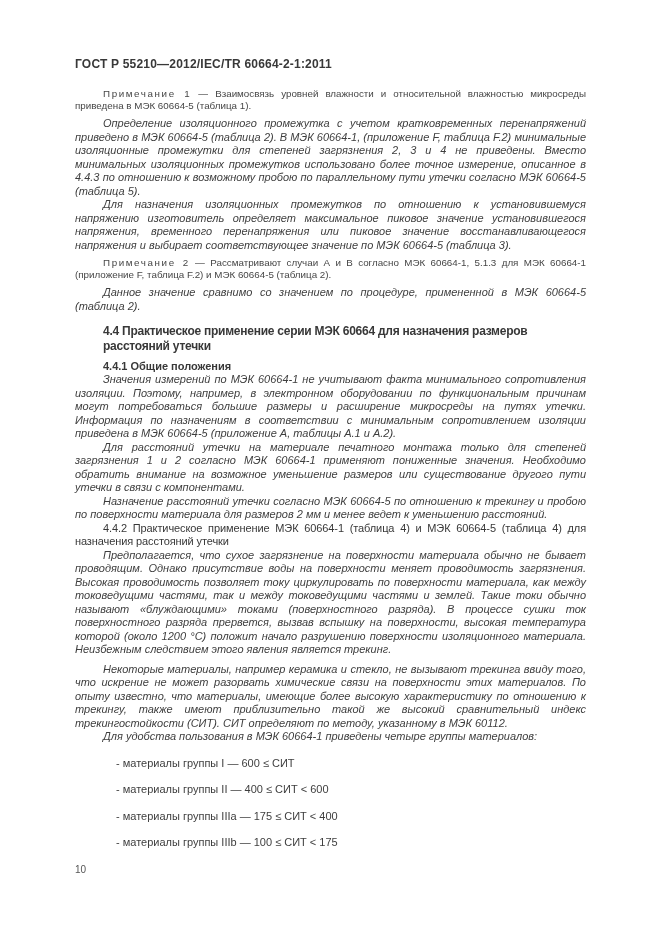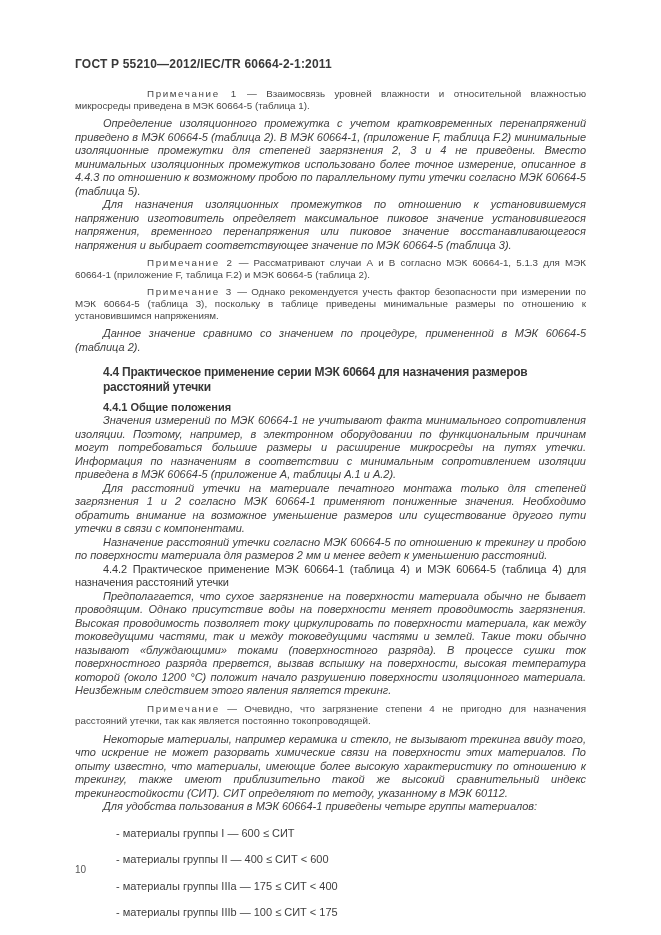--- a/index.html
+++ b/index.html
@@ -40,21 +40,20 @@
   .note {
     font-size: 9.8px;
     line-height: 12px;
     text-align: justify;
     text-indent: 28px;
     margin: 5px 0 5px 0;
     color: #464646;
   }
   .note-label {
     letter-spacing: 1.6px;
-    margin-left: 44px;
   }
   .h-section {
     font-weight: bold;
     font-size: 12px;
     line-height: 15px;
     letter-spacing: -0.25px;
     padding-left: 28px;
     margin: 11px 0 5px 0;
     color: #383838;
     text-align: left;
@@ -105,39 +104,37 @@
     <p class="doc-header">ГОСТ Р 55210—2012/IEC/TR 60664-2-1:2011</p>
 
     <p class="note"><span class="note-label">Примечание 1</span> <span>— Взаимосвязь уровней влажности и относительной влажностью микросреды приведена в МЭК 60664-5 (таблица 1).</span></p>
 
     <p class="para">Определение изоляционного промежутка с учетом кратковременных перенапряжений приведено в МЭК 60664-5 (таблица 2). В МЭК 60664-1, (приложение F, таблица F.2) минимальные изоляционные промежутки для степеней загрязнения 2, 3 и 4 не приведены. Вместо минимальных изоляционных промежутков использовано более точное измерение, описанное в 4.4.3 по отношению к возможному пробою по параллельному пути утечки согласно МЭК 60664-5 (таблица 5).</p>
 
     <p class="para">Для назначения изоляционных промежутков по отношению к установившемуся напряжению изготовитель определяет максимальное пиковое значение установившегося напряжения, временного перенапряжения или пиковое значение восстанавливающегося напряжения и выбирает соответствующее значение по МЭК 60664-5 (таблица 3).</p>
 
     <p class="note"><span class="note-label">Примечание 2</span> <span>— Рассматривают случаи А и В согласно МЭК 60664-1, 5.1.3 для МЭК 60664-1 (приложение F, таблица F.2) и МЭК 60664-5 (таблица 2).</span></p>
 
-    <p class="note"><span class="note-label">Примечание 3</span> <span>— Однако рекомендуется учесть фактор безопасности при измерении по МЭК 60664-5 (таблица 3), поскольку в таблице приведены минимальные размеры по отношению к установившимся напряжениям.</span></p>
 
     <p class="para">Данное значение сравнимо со значением по процедуре, примененной в МЭК 60664-5 (таблица 2).</p>
 
     <p class="h-section">4.4 Практическое применение серии МЭК 60664 для назначения размеров расстояний утечки</p>
 
     <p class="h-sub">4.4.1 Общие положения</p>
 
     <p class="para">Значения измерений по МЭК 60664-1 не учитывают факта минимального сопротивления изоляции. Поэтому, например, в электронном оборудовании по функциональным причинам могут потребоваться большие размеры и расширение микросреды на путях утечки. Информация по назначениям в соответствии с минимальным сопротивлением изоляции приведена в МЭК 60664-5 (приложение А, таблицы А.1 и А.2).</p>
 
     <p class="para">Для расстояний утечки на материале печатного монтажа только для степеней загрязнения 1 и 2 согласно МЭК 60664-1 применяют пониженные значения. Необходимо обратить внимание на возможное уменьшение размеров или существование другого пути утечки в связи с компонентами.</p>
 
     <p class="para">Назначение расстояний утечки согласно МЭК 60664-5 по отношению к трекингу и пробою по поверхности материала для размеров 2 мм и менее ведет к уменьшению расстояний.</p>
 
     <p class="h-inline">4.4.2 Практическое применение МЭК 60664-1 (таблица 4) и МЭК 60664-5 (таблица 4) для назначения расстояний утечки</p>
 
     <p class="para">Предполагается, что сухое загрязнение на поверхности материала обычно не бывает проводящим. Однако присутствие воды на поверхности меняет проводимость загрязнения. Высокая проводимость позволяет току циркулировать по поверхности материала, как между токоведущими частями, так и между токоведущими частями и землей. Такие токи обычно называют «блуждающими» токами (поверхностного разряда). В процессе сушки ток поверхностного разряда прервется, вызвав вспышку на поверхности, высокая температура которой (около 1200 °С) положит начало разрушению поверхности изоляционного материала. Неизбежным следствием этого явления является трекинг.</p>
 
-    <p class="note"><span class="note-label">Примечание</span> <span>— Очевидно, что загрязнение степени 4 не пригодно для назначения расстояний утечки, так как является постоянно токопроводящей.</span></p>
 
     <p class="para gap-top">Некоторые материалы, например керамика и стекло, не вызывают трекинга ввиду того, что искрение не может разорвать химические связи на поверхности этих материалов. По опыту известно, что материалы, имеющие более высокую характеристику по отношению к трекингу, также имеют приблизительно такой же высокий сравнительный индекс трекингостойкости (СИТ). СИТ определяют по методу, указанному в МЭК 60112.</p>
 
     <p class="para">Для удобства пользования в МЭК 60664-1 приведены четыре группы материалов:</p>
 
     <p class="list-item">- материалы группы I — 600 ≤ СИТ</p>
     <p class="list-item">- материалы группы II — 400 ≤ СИТ &lt; 600</p>
     <p class="list-item">- материалы группы IIIa — 175 ≤ СИТ &lt; 400</p>
     <p class="list-item">- материалы группы IIIb — 100 ≤ СИТ &lt; 175</p>
 

